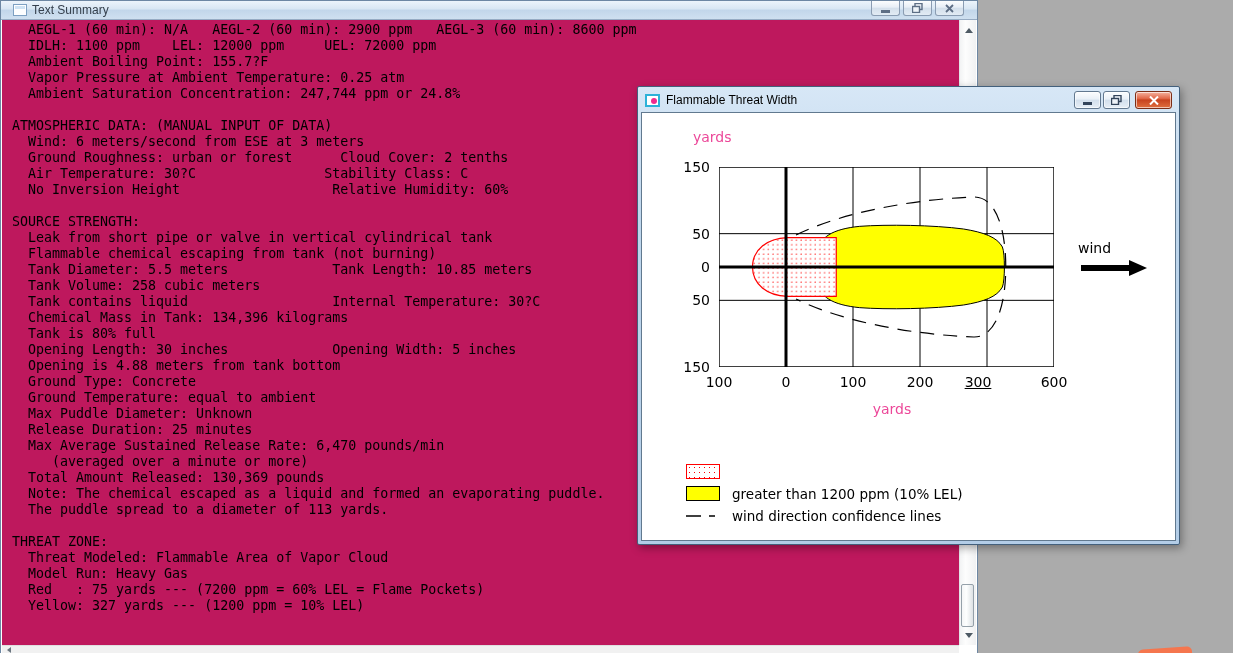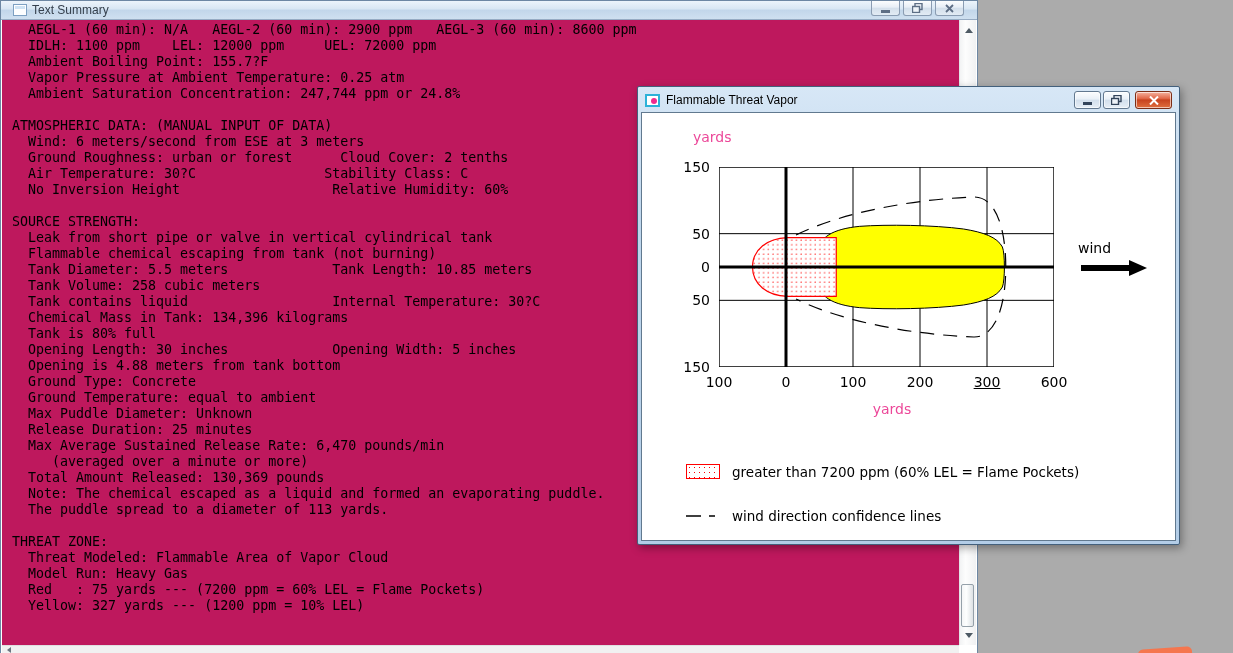--- a/index.html
+++ b/index.html
@@ -191,21 +191,21 @@
       </div>
   </div>
   <div class="hscroll">
     <span class="tri-left"></span>
   </div>
 </div>
 
 <div class="threat-window">
   <div class="tz-titlebar">
     <span class="plot-icon"></span>
-    <span class="tz-title">Flammable Threat Vapor</span>
+    <span class="tz-title">Flammable Threat Width</span>
     <span class="tz-buttons">
       <span class="tz-btn">
         <svg width="10" height="9">
             <rect x="0" y="6" width="9" height="3" fill="currentColor"></rect>
           </svg>
       </span>
       <span class="tz-btn">
         <svg width="11" height="10">
           <rect x="3" y="0.5" width="7" height="6" fill="none" stroke="currentColor" stroke-width="1.4"></rect>
           <rect x="0.5" y="3.5" width="7" height="6" fill="#eef3f8" stroke="currentColor" stroke-width="1.4"></rect>
@@ -258,34 +258,37 @@
     <div class="ytick" style="top:46px;">150</div>
     <div class="ytick" style="top:113px;">50</div>
     <div class="ytick" style="top:146px;">0</div>
     <div class="ytick" style="top:179px;">50</div>
     <div class="ytick" style="top:246px;">150</div>
 
     <div class="xtick" style="left:57px;">100</div>
     <div class="xtick" style="left:124px;">0</div>
     <div class="xtick" style="left:191px;">100</div>
     <div class="xtick" style="left:258px;">200</div>
-    <div class="xtick" style="left:325px;text-decoration:underline;">300</div>
+    <div class="xtick" style="left:316px;text-decoration:underline;">300</div>
     <div class="xtick" style="left:392px;">600</div>
 
     <div class="axis-label" style="left:210px; top:288px; width:80px; text-align:center;">yards</div>
 
     <div class="wind-label">wind</div>
     <svg class="wind-arrow" width="70" height="18">
       <line x1="2" y1="9" x2="52" y2="9" stroke="#000" stroke-width="6"></line>
       <polygon points="50,1 68,9 50,17" fill="#000"></polygon>
     </svg>
 
     <div class="legend-row" style="top:351px;">
       <span class="swatch red-dotted"></span>
-      <span class="legend-label">greater than 7200 ppm (60% LEL = Flame Pockets)</span>
+    </div>
+    <div class="legend-row" style="top:373px;">
+      <span class="swatch yellow-fill"></span>
+      <span class="legend-label">greater than 1200 ppm (10% LEL)</span>
     </div>
     <div class="legend-row" style="top:395px;justify-content:center;">
       <svg class="swatch" width="34" height="15">
         <line x1="0" y1="8" x2="34" y2="8" stroke="#000" stroke-width="1.6" stroke-dasharray="15 8 6 20"></line>
       </svg>
       <span class="legend-label">wind direction confidence lines</span>
     </div>
   </div>
 </div>
 

